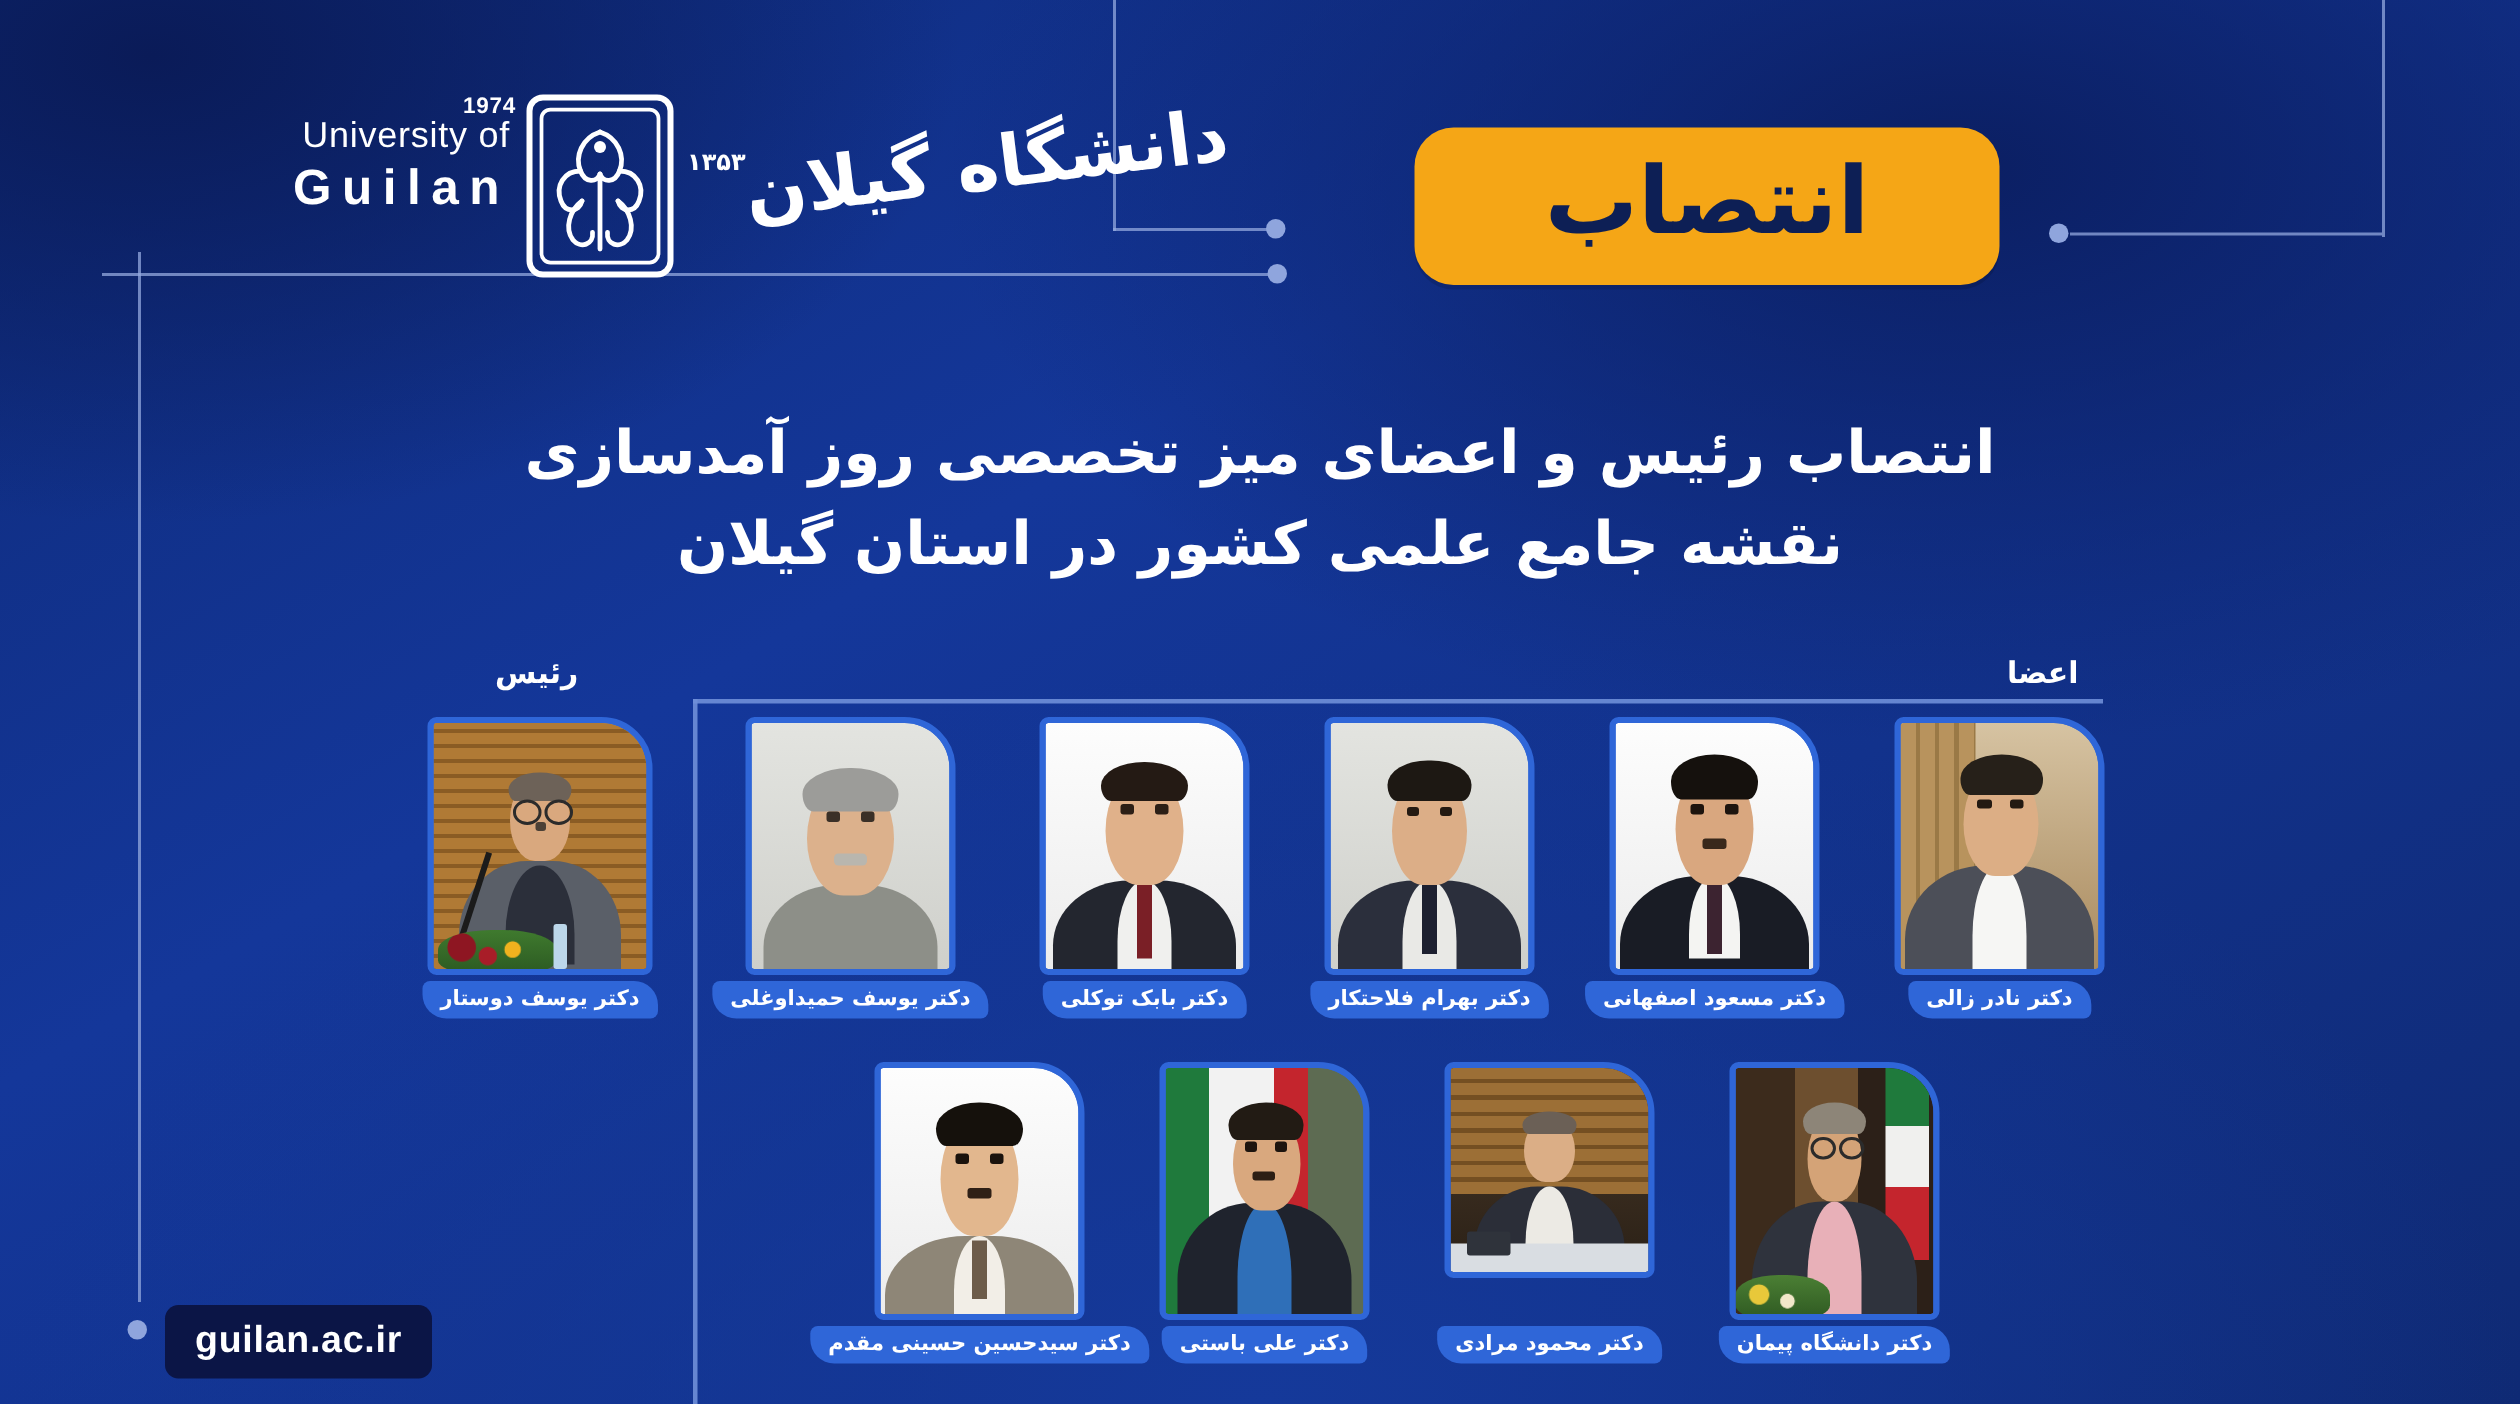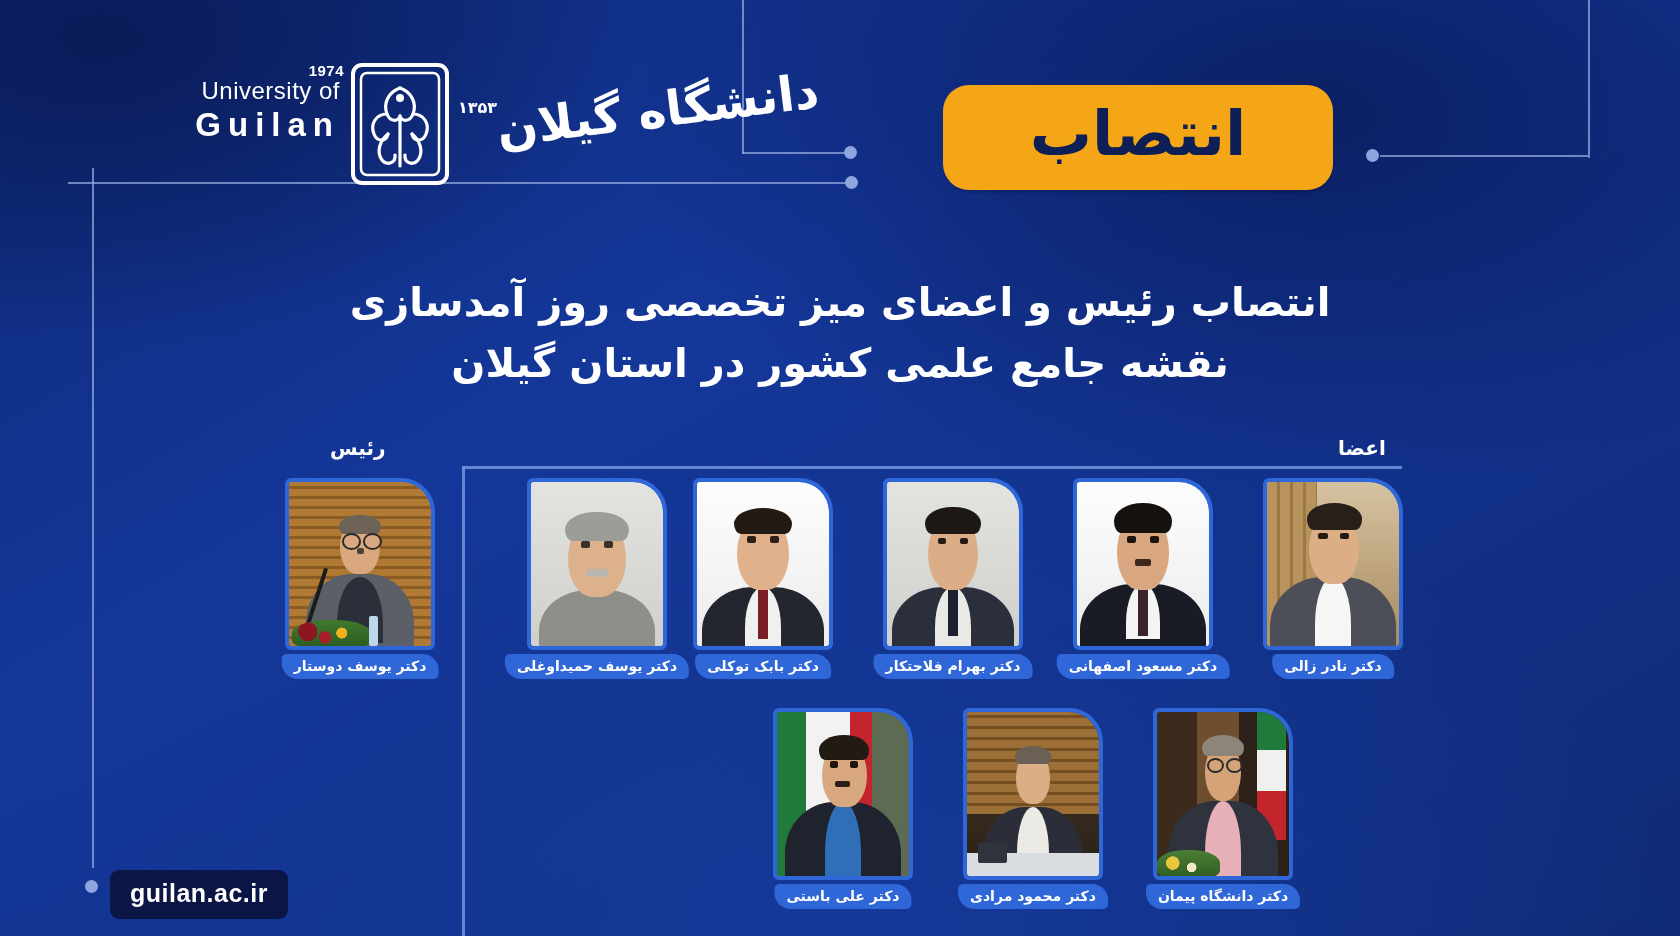--- a/index.html
+++ b/index.html
@@ -178,21 +178,21 @@
             radial-gradient(circle at 20% 40%,#8e1622 14%,transparent 15%),
             radial-gradient(circle at 42% 60%,#a81d28 12%,transparent 13%),
             radial-gradient(circle at 63% 45%,#f0b21e 10%,transparent 11%),
             linear-gradient(180deg,#3f7a2e,#2c5a22);"></div>
         <div style="position:absolute;left:56%;top:82%;width:7%;height:18%;background:#bcd7ea;border-radius:2px;"></div>
       </div>
     </div>
     <div class="namebar" style="top:176px;">دکتر یوسف دوستار</div>
   </div>
 
-  <div class="card" style="left:527px;top:478px;width:140px;height:172px;">
+  <div class="card" style="left:497px;top:478px;width:140px;height:172px;">
     <div class="frame">
       <div class="photo">
         <div class="pp bg-grey"></div>
         <div class="body" style="left:6%;top:66%;width:88%;height:42%;background:#8d8f88;"></div>
         <div class="head" style="left:28%;top:22%;width:44%;height:48%;background:#dcb18c;"></div>
         <div class="hair" style="left:26%;top:18%;width:48%;height:18%;background:#9c9c99;"></div>
         <div style="position:absolute;left:42%;top:53%;width:16%;height:5%;background:#b9b6ae;border-radius:3px;"></div>
         <div style="position:absolute;left:38%;top:36%;width:7%;height:4%;background:#3b3027;border-radius:2px;"></div>
         <div style="position:absolute;left:55%;top:36%;width:7%;height:4%;background:#3b3027;border-radius:2px;"></div>
       </div>
@@ -259,38 +259,54 @@
         <div class="shirt" style="left:36%;top:58%;width:28%;height:42%;background:#f6f6f4;"></div>
         <div class="head" style="left:32%;top:18%;width:38%;height:44%;background:#dcae85;"></div>
         <div class="hair" style="left:30%;top:13%;width:42%;height:16%;background:#262019;"></div>
         <div style="position:absolute;left:39%;top:31%;width:7%;height:4%;background:#241a12;border-radius:2px;"></div>
         <div style="position:absolute;left:55%;top:31%;width:7%;height:4%;background:#241a12;border-radius:2px;"></div>
       </div>
     </div>
     <div class="namebar" style="top:176px;">دکتر نادر زالی</div>
   </div>
 
+  <div class="card" style="left:583px;top:708px;width:140px;height:172px;">
+    <div class="frame">
+      <div class="photo">
+        <div class="pp bg-white"></div>
+        <div class="body" style="left:2%;top:68%;width:96%;height:40%;background:#8e8677;"></div>
+        <div class="shirt" style="left:37%;top:68%;width:26%;height:32%;background:#f2eee7;"></div>
+        <div style="position:absolute;left:46%;top:70%;width:8%;height:24%;background:#6d5c4a;"></div>
+        <div class="head" style="left:30%;top:20%;width:40%;height:48%;background:#e2b78e;"></div>
+        <div class="hair" style="left:28%;top:14%;width:44%;height:18%;background:#15110c;"></div>
+        <div style="position:absolute;left:38%;top:35%;width:7%;height:4%;background:#1b130d;border-radius:2px;"></div>
+        <div style="position:absolute;left:55%;top:35%;width:7%;height:4%;background:#1b130d;border-radius:2px;"></div>
+        <div style="position:absolute;left:44%;top:49%;width:12%;height:4%;background:#2f2016;border-radius:2px;"></div>
+      </div>
+    </div>
+    <div class="namebar" style="top:176px;">دکتر سیدحسین حسینی مقدم</div>
+  </div>
 
   <div class="card" style="left:773px;top:708px;width:140px;height:172px;">
     <div class="frame">
       <div class="photo">
         <div class="pp bg-flag"></div>
         <div class="body" style="left:6%;top:55%;width:88%;height:52%;background:#1f232d;"></div>
         <div class="shirt" style="left:36%;top:55%;width:28%;height:45%;background:#2f6fb8;"></div>
         <div class="head" style="left:34%;top:18%;width:34%;height:40%;background:#d9a87e;"></div>
         <div class="hair" style="left:32%;top:14%;width:38%;height:15%;background:#221b14;"></div>
         <div style="position:absolute;left:40%;top:30%;width:6%;height:4%;background:#1d140e;border-radius:2px;"></div>
         <div style="position:absolute;left:55%;top:30%;width:6%;height:4%;background:#1d140e;border-radius:2px;"></div>
         <div style="position:absolute;left:44%;top:42%;width:11%;height:4%;background:#2c1e14;border-radius:2px;"></div>
       </div>
     </div>
     <div class="namebar" style="top:176px;">دکتر علی باستی</div>
   </div>
 
-  <div class="card" style="left:963px;top:708px;width:140px;height:172px;">
+  <div class="card" style="left:963px;top:708px;width:140px;height:144px;">
     <div class="frame">
       <div class="photo">
         <div class="pp bg-hall"></div>
         <div style="position:absolute;left:0;top:0;width:100%;height:62%;background:
             repeating-linear-gradient(0deg,#9c6f36 0 8px,#744f22 8px 11px);"></div>
         <div class="body" style="left:12%;top:58%;width:76%;height:50%;background:#2b2e38;"></div>
         <div class="shirt" style="left:38%;top:58%;width:24%;height:40%;background:#eceae4;"></div>
         <div class="head" style="left:37%;top:24%;width:26%;height:32%;background:#dbae86;"></div>
         <div class="hair" style="left:36%;top:21%;width:28%;height:11%;background:#6b6056;"></div>
         <div style="position:absolute;left:0;top:86%;width:100%;height:14%;background:#d9dde2;"></div>

